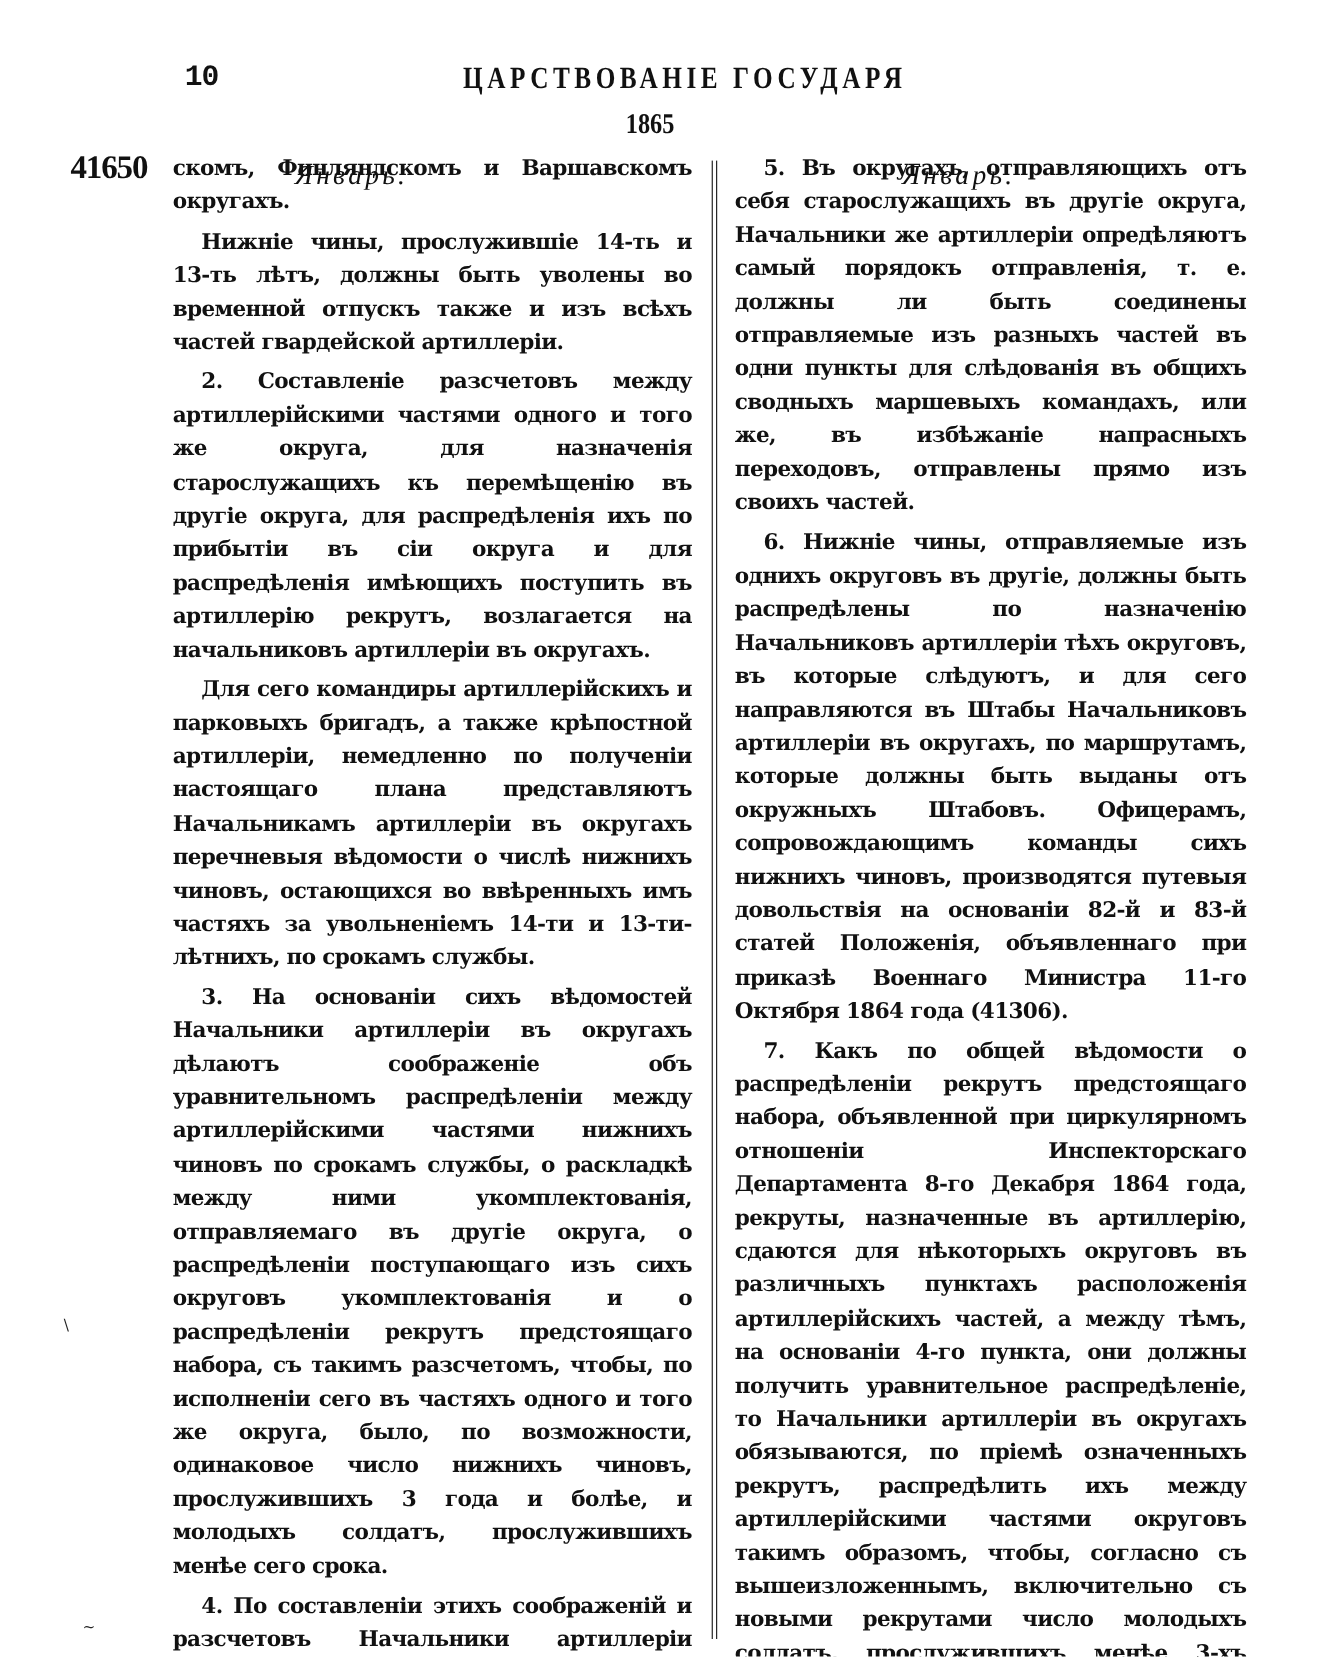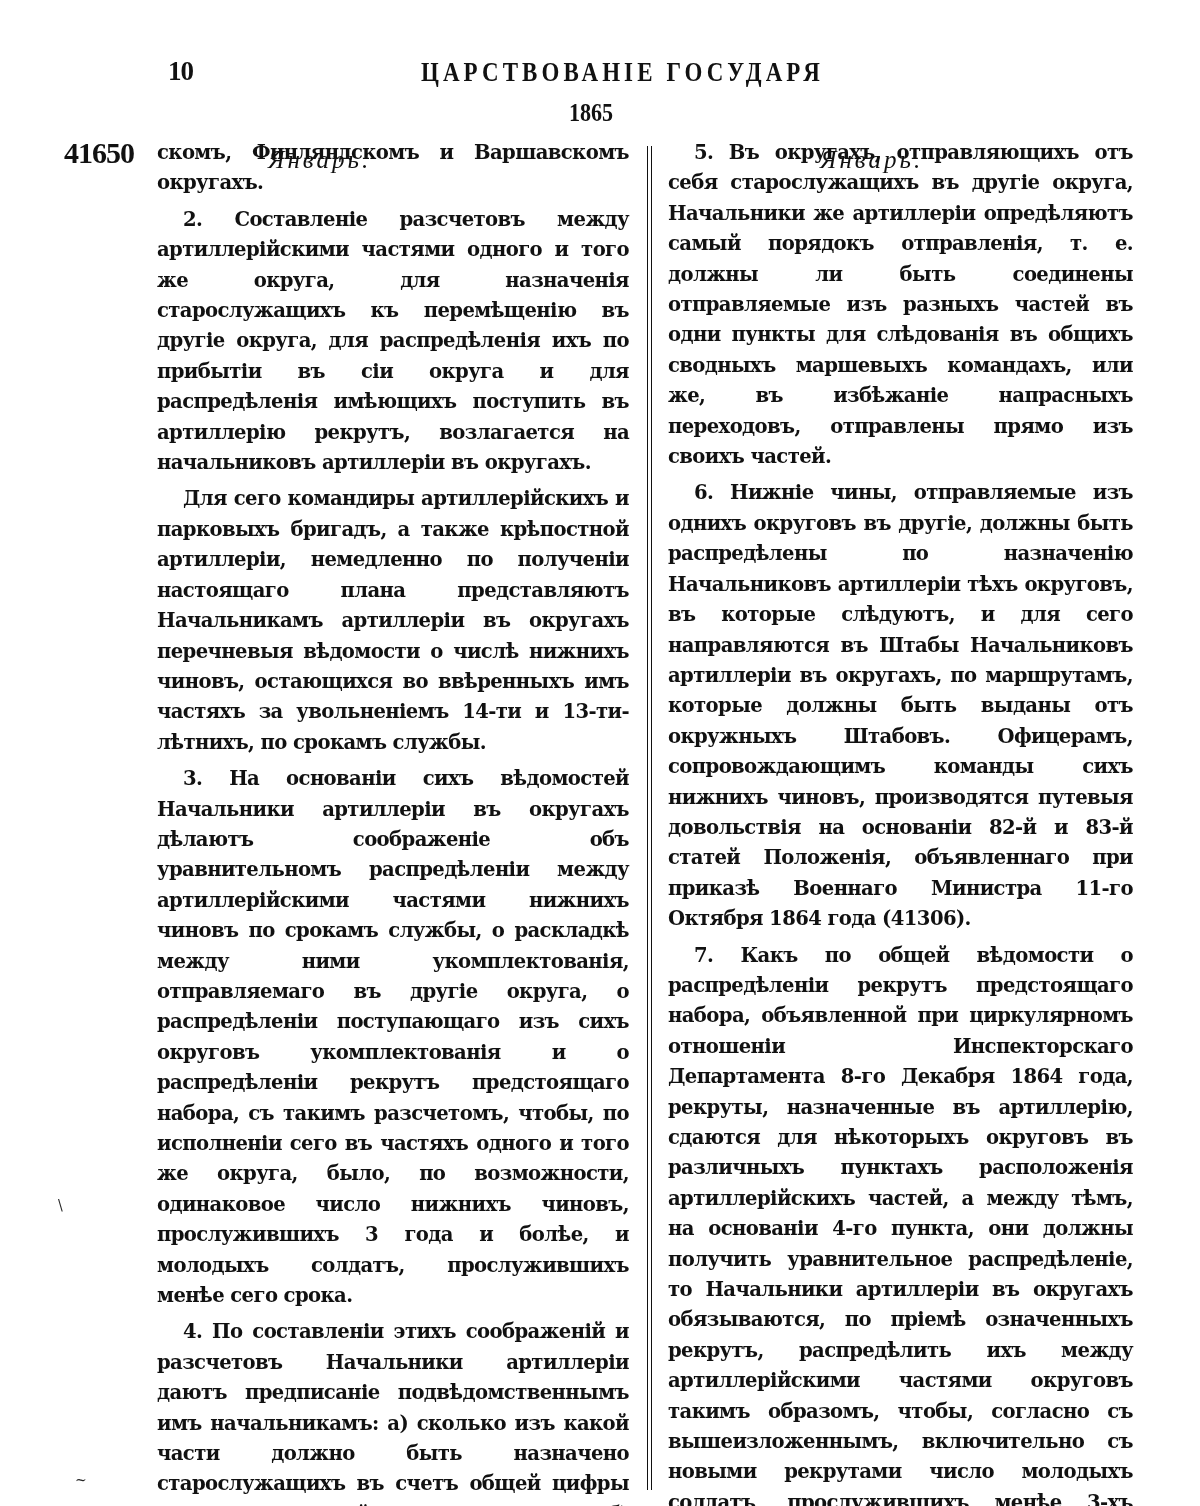--- a/index.html
+++ b/index.html
@@ -4,21 +4,21 @@
 <style>
   html, body { margin: 0; padding: 0; background: #ffffff; }
   body {
     width: 1200px; height: 1506px; position: relative; overflow: hidden;
     font-family: "DejaVu Serif", "Liberation Serif", serif;
     color: #111111;
   }
   .page-header { position: absolute; top: 56px; left: 0; width: 1200px; height: 80px; }
   .page-number {
     position: absolute; left: 168px; top: 0; font-size: 27px; font-weight: bold;
-    font-family: Liberation Serif, serif; letter-spacing: -1px; text-align: right;
+    font-family: Liberation Mono, monospace; letter-spacing: -1px; text-align: right;
   }
   .running-title {
     position: absolute; left: 300px; width: 645px; top: 0; text-align: center;
     font-size: 28px; font-weight: bold; letter-spacing: 5px;
     font-family: "Liberation Serif", serif;
     transform: scaleX(0.82); transform-origin: center;
   }
   .month-left, .month-right {
     position: absolute; top: 42px; font-style: italic; font-size: 25px;
     letter-spacing: 3px; font-family: "Liberation Serif", serif; margin-top: 48px;
@@ -59,20 +59,21 @@
   <span class="running-title">ЦАРСТВОВАНІЕ ГОСУДАРЯ</span>
   <span class="month-left">Январь.</span>
   <span class="year">1865</span>
   <span class="month-right">Январь.</span>
 </div>
 
 <div class="law-number">41650</div>
 
 <div class="col col-left">
   <p class="cont">скомъ, Финляндскомъ и Варшавскомъ округахъ.</p>
+  <p class="indent">Нижніе чины, прослужившіе 14-ть и 13-ть лѣтъ, должны быть уволены во временной отпускъ также и изъ всѣхъ частей гвардейской артиллеріи.</p>
   <p class="indent">2. Составленіе разсчетовъ между артиллерійскими частями одного и того же округа, для назначенія старослужащихъ къ перемѣщенію въ другіе округа, для распредѣленія ихъ по прибытіи въ сіи округа и для распредѣленія имѣющихъ поступить въ артиллерію рекрутъ, возлагается на начальниковъ артиллеріи въ округахъ.</p>
   <p class="indent">Для сего командиры артиллерійскихъ и парковыхъ бригадъ, а также крѣпостной артиллеріи, немедленно по полученіи настоящаго плана представляютъ Начальникамъ артиллеріи въ округахъ перечневыя вѣдомости о числѣ нижнихъ чиновъ, остающихся во ввѣренныхъ имъ частяхъ за увольненіемъ 14-ти и 13-ти-лѣтнихъ, по срокамъ службы.</p>
   <p class="indent">3. На основаніи сихъ вѣдомостей Начальники артиллеріи въ округахъ дѣлаютъ соображеніе объ уравнительномъ распредѣленіи между артиллерійскими частями нижнихъ чиновъ по срокамъ службы, о раскладкѣ между ними укомплектованія, отправляемаго въ другіе округа, о распредѣленіи поступающаго изъ сихъ округовъ укомплектованія и о распредѣленіи рекрутъ предстоящаго набора, съ такимъ разсчетомъ, чтобы, по исполненіи сего въ частяхъ одного и того же округа, было, по возможности, одинаковое число нижнихъ чиновъ, прослужившихъ 3 года и болѣе, и молодыхъ солдатъ, прослужившихъ менѣе сего срока.</p>
   <p class="indent">4. По составленіи этихъ соображеній и разсчетовъ Начальники артиллеріи даютъ предписаніе подвѣдомственнымъ имъ начальникамъ: а) сколько изъ какой части должно быть назначено старослужащихъ въ счетъ общей цифры ихъ, отправляемой въ другіе округа, и б) сколько и какихъ сроковъ и куда именно должно быть отправлено нижнихъ чиновъ въ артиллерійскія части того же самаго округа, для уравненія по срокамъ службы.</p>
 </div>
 
 <div class="divider"></div>
 
 <div class="col col-right">
   <p class="indent">5. Въ округахъ, отправляющихъ отъ себя старослужащихъ въ другіе округа, Начальники же артиллеріи опредѣляютъ самый порядокъ отправленія, т. е. должны ли быть соединены отправляемые изъ разныхъ частей въ одни пункты для слѣдованія въ общихъ сводныхъ маршевыхъ командахъ, или же, въ избѣжаніе напрасныхъ переходовъ, отправлены прямо изъ своихъ частей.</p>

